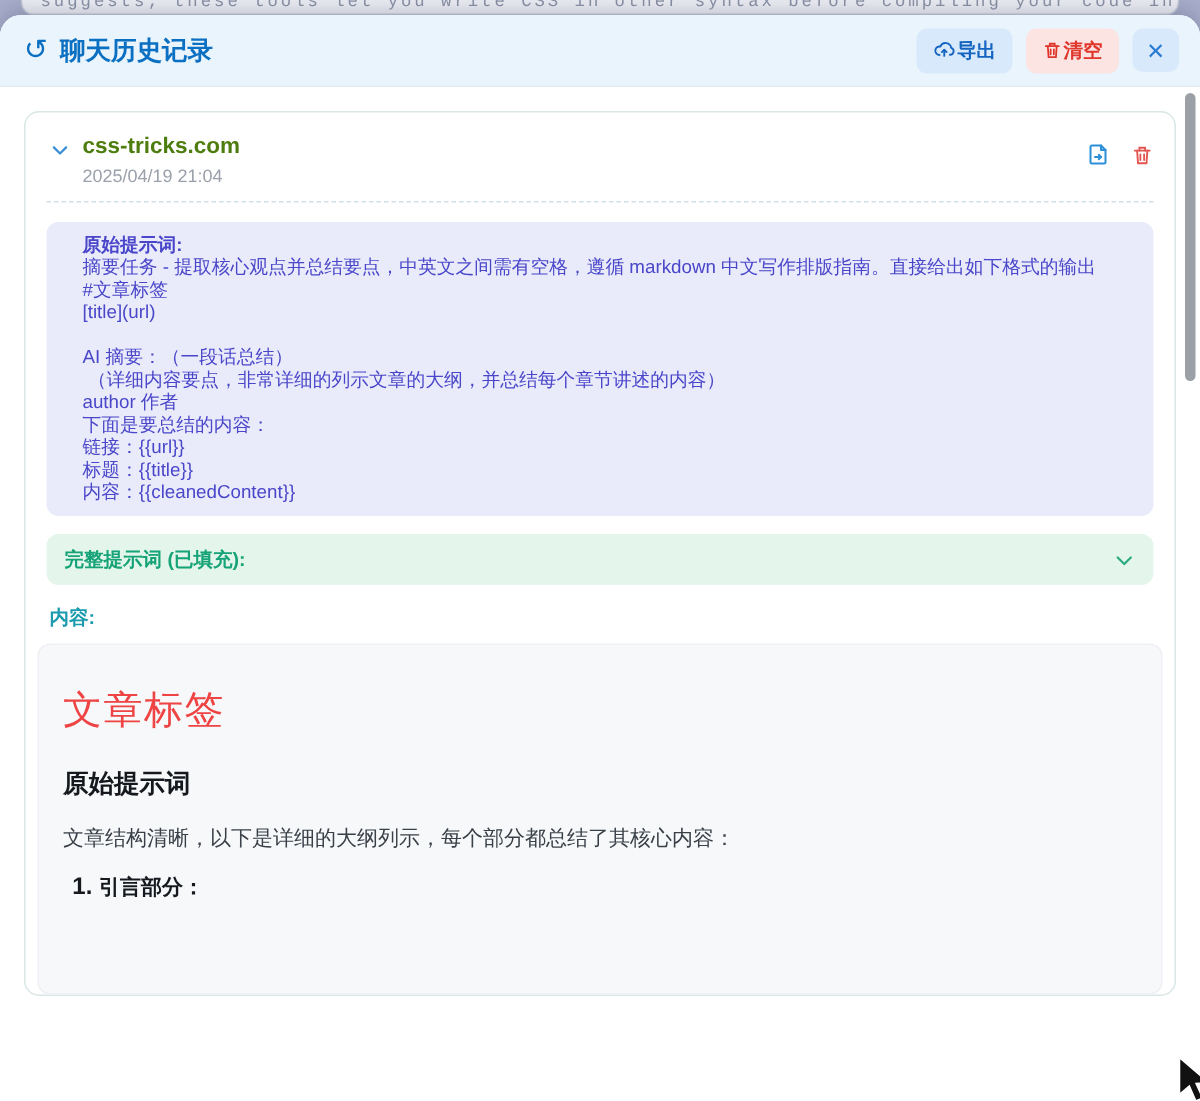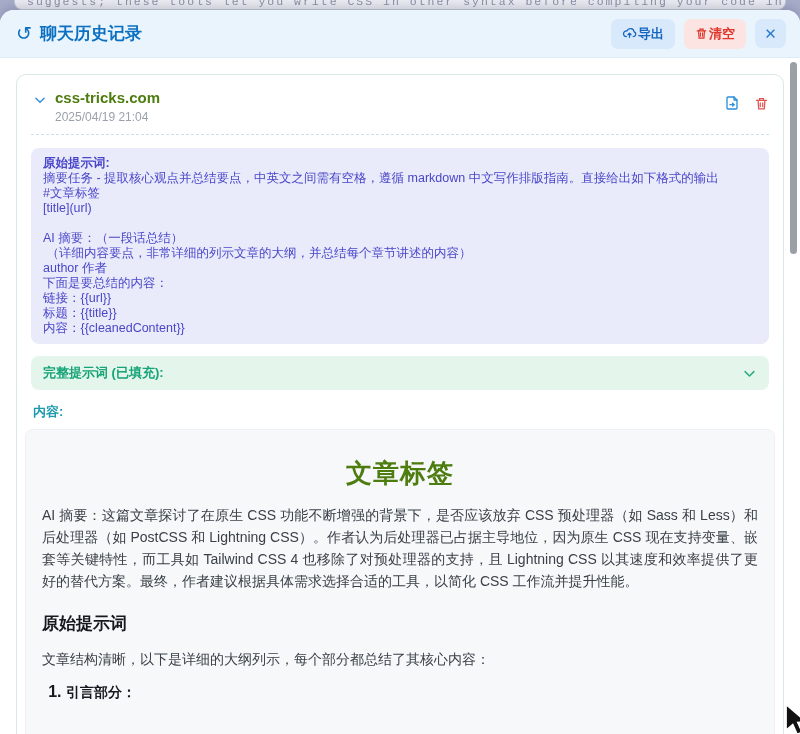--- a/index.html
+++ b/index.html
@@ -53,38 +53,38 @@
   .collapse-chev { color:#3a8fd6; margin:4px 8px 0 2px; cursor:pointer; display:flex; }
   .domain { color:#4d7c0f; font-weight:700; font-size:15px; cursor:pointer; }
   .date { color:#9aa1ab; font-size:12px; margin-top:4px; }
   .card-actions { margin-left:auto; display:flex; align-items:center; gap:14px; padding-top:6px; }
   .icon-btn { display:flex; cursor:pointer; background:none; border:none; padding:0; }
   .icon-btn.blue { color:#2b8fd8; }
   .icon-btn.red  { color:#e25550; }
   .dashed-divider { border-bottom:1px dashed #cfe0ea; margin:10px 0 13px; }
   
   .prompt-block {
-    background:#e9ebfb; border-radius:8px; padding:8px 12px;
+    background:#e9ebfb; border-radius:8px; padding:8px 24px;
     color:#4a46c9; font-size:12.5px; line-height:15px;
   }
   .prompt-label { font-weight:700; }
   .prompt-lines { white-space:pre-wrap; word-break:break-word; }
   .full-prompt {
     margin-top:12px; background:#e4f6ec; border-radius:8px;
     padding:8px 12px; display:flex; align-items:center; justify-content:space-between;
     color:#16a377; font-weight:700; font-size:13px; cursor:pointer;
   }
   .full-prompt .chev { color:#2cab82; display:flex; }
   .content-label { margin:13px 0 8px 2px; color:#1c9aae; font-size:13px; font-weight:700; }
   
   .content-box {
     margin:0 -6px; background:#f7f8fa; border:1px solid #eef0f3;
     border-radius:8px; padding:6px 16px 60px; color:#3a4048;
   }
-  .article-title { color:#4d7c0f; font-size:26px; font-weight:700; margin-top:20px; letter-spacing:1px;text-align:center; }
+  .article-title { color:#ef4444; font-size:26px; font-weight:400; margin-top:20px; letter-spacing:1px; }
   .article-link { display:block; margin-top:28px; color:#2e7ddb; font-size:14px;
     text-decoration:none; cursor:pointer; }
   .summary { margin-top:13px; font-size:14px; line-height:22px; text-align:justify; }
   .details-heading { color:#15191e; font-size:17px; font-weight:700; margin-top:20px; }
   .details-intro { margin-top:13px; font-size:14px; line-height:22px; }
   ol.outline { margin-top:11px; padding-left:24px; }
   ol.outline li::marker { font-weight:700; color:#15191e; }
   .outline-item-title { font-weight:700; font-size:14px; color:#15191e; line-height:22px; }
   
   .scroll-thumb {
@@ -189,21 +189,20 @@
           <svg viewBox="0 0 24 24" width="15" height="15" fill="none" stroke="currentColor" stroke-width="2.4" stroke-linecap="round" stroke-linejoin="round">
               <path d="M5 9l7 7 7-7"></path>
             </svg>
         </span>
       </div>
 
       <div class="content-label">内容:</div>
 
       <div class="content-box">
         <h1 class="article-title">文章标签</h1>
-        <p class="summary">AI 摘要：这篇文章探讨了在原生 CSS 功能不断增强的背景下，是否应该放弃 CSS 预处理器（如 Sass 和 Less）和后处理器（如 PostCSS 和 Lightning CSS）。作者认为后处理器已占据主导地位，因为原生 CSS 现在支持变量、嵌套等关键特性，而工具如 Tailwind CSS 4 也移除了对预处理器的支持，且 Lightning CSS 以其速度和效率提供了更好的替代方案。最终，作者建议根据具体需求选择合适的工具，以简化 CSS 工作流并提升性能。</p>
         <h3 class="details-heading">原始提示词</h3>
         <p class="details-intro">文章结构清晰，以下是详细的大纲列示，每个部分都总结了其核心内容：</p>
         <ol class="outline">
           <li>
             <div class="outline-item-title">引言部分：</div>
 
           </li>
         </ol>
       </div>
 

